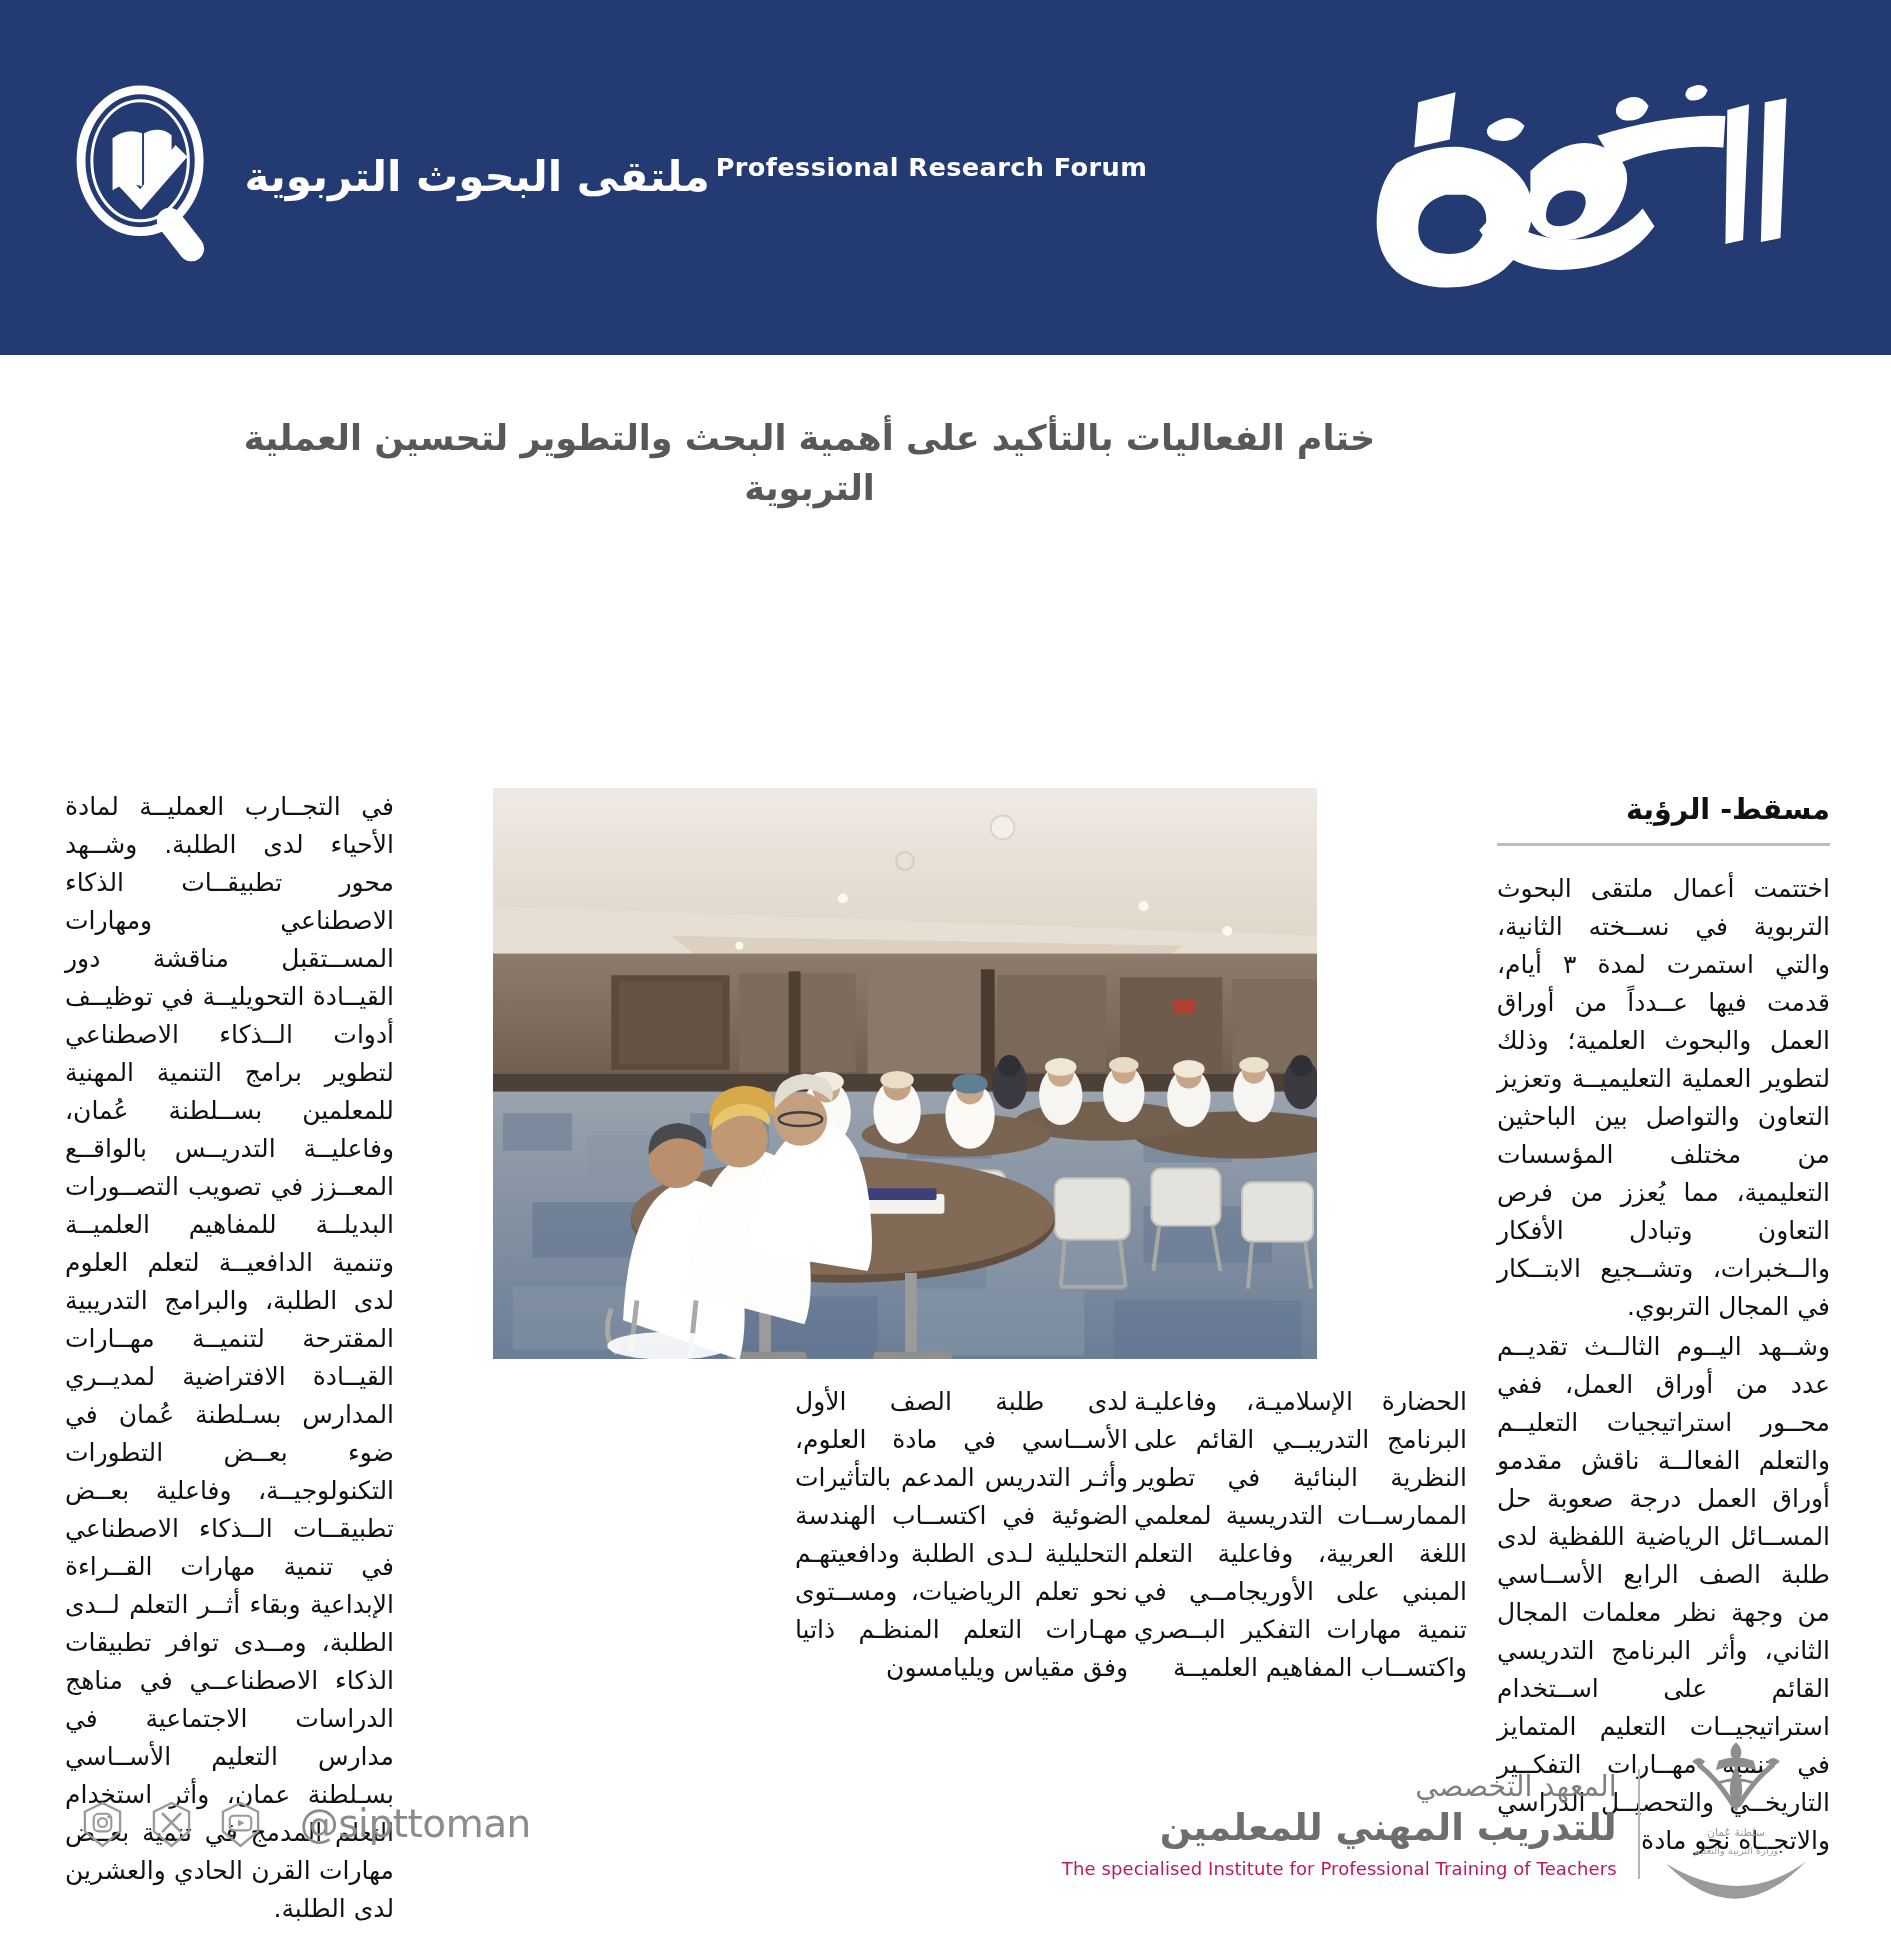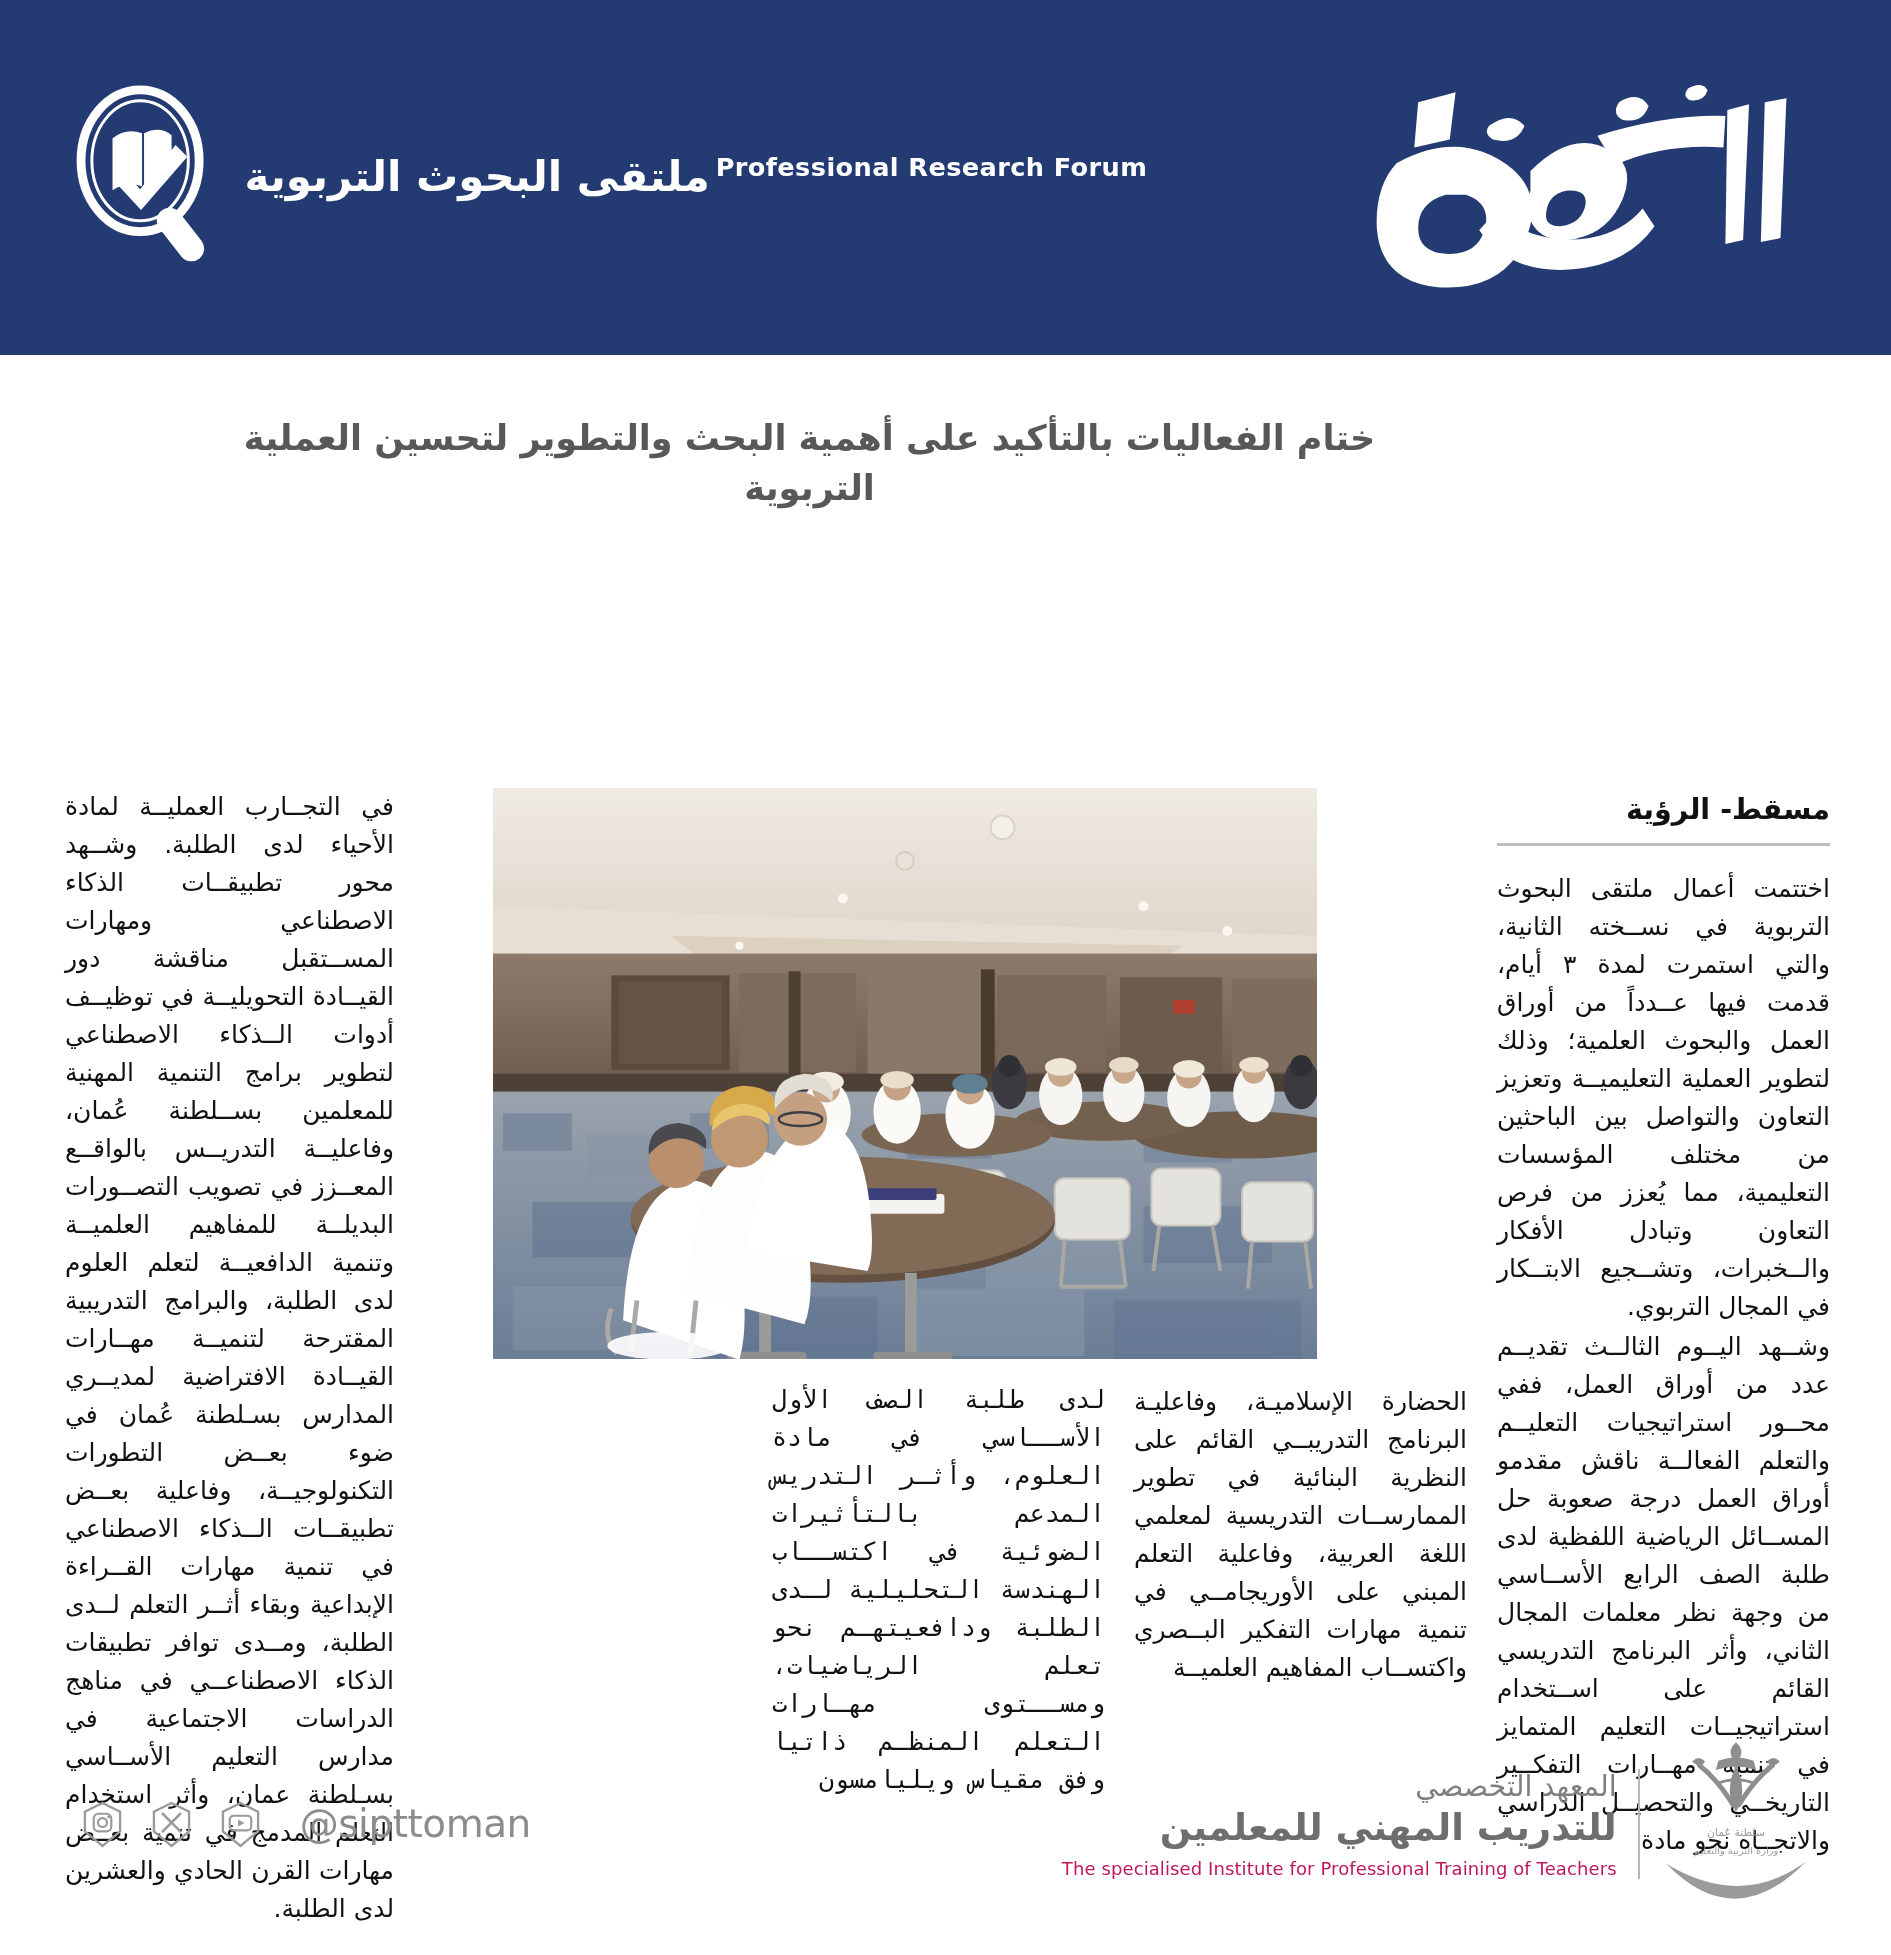--- a/index.html
+++ b/index.html
@@ -100,21 +100,21 @@
     font-size: 25px;
     line-height: 1.52;
     color: #111111;
     text-align: justify;
     text-justify: inter-word;
     font-weight: 400;
   }
   .col p { margin: 0 0 2px 0; }
   .col-1 { right: 0px;  }   
   .col-2 { right: 363px; }
-  .col-3 { right: 725px; font-family: Liberation Mono, monospace; }
+  .col-3 { right: 702px; }
   .col-5 { right: 1436px; width: 329px; }
 
   
   .byline {
     font-size: 28.6px;
     font-weight: 800;
     color: #111111;
     margin-bottom: 11.8px;
     text-align: right;
   }

